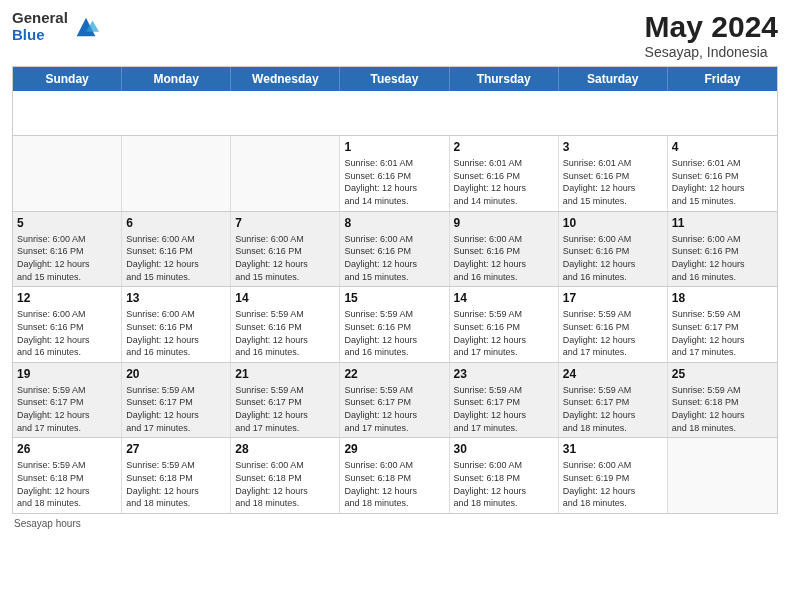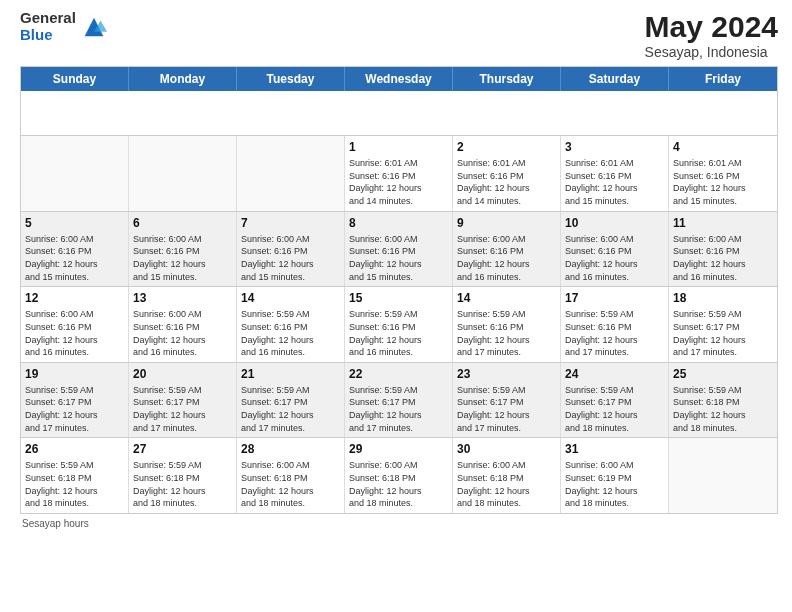--- a/index.html
+++ b/index.html
@@ -6,21 +6,21 @@
     body {
       font-family: Arial, sans-serif;
       background: #fff;
       width: 792px;
       height: 612px;
       overflow: hidden;
     }
     .page {
       width: 792px;
       height: 532px;
-      padding: 10px 14px 10px 20px;
+      padding: 10px 14px 10px 12px;
       display: flex;
       flex-direction: column;
     }
     .header {
       display: flex;
       justify-content: space-between;
       align-items: flex-start;
       margin-bottom: 6px;
     }
     .logo {
@@ -124,22 +124,22 @@
     <div class="title-block">
       <div class="main-title">May 2024</div>
       <div class="subtitle">Sesayap, Indonesia</div>
     </div>
   </div>
 
   <div class="calendar">
     <div class="cal-header-row" id="cal-header">
         <div class="cal-header-cell">Sunday</div>
         <div class="cal-header-cell">Monday</div>
+        <div class="cal-header-cell">Wednesday</div>
         <div class="cal-header-cell">Tuesday</div>
-        <div class="cal-header-cell">Wednesday</div>
         <div class="cal-header-cell">Thursday</div>
         <div class="cal-header-cell">Saturday</div>
         <div class="cal-header-cell">Friday</div>
       </div>
     <div class="cal-body" id="cal-body">
         <div class="cal-week">
           <div class="cal-cell empty"></div>
           <div class="cal-cell empty"></div>
           <div class="cal-cell empty"></div>
           <div class="cal-cell">

